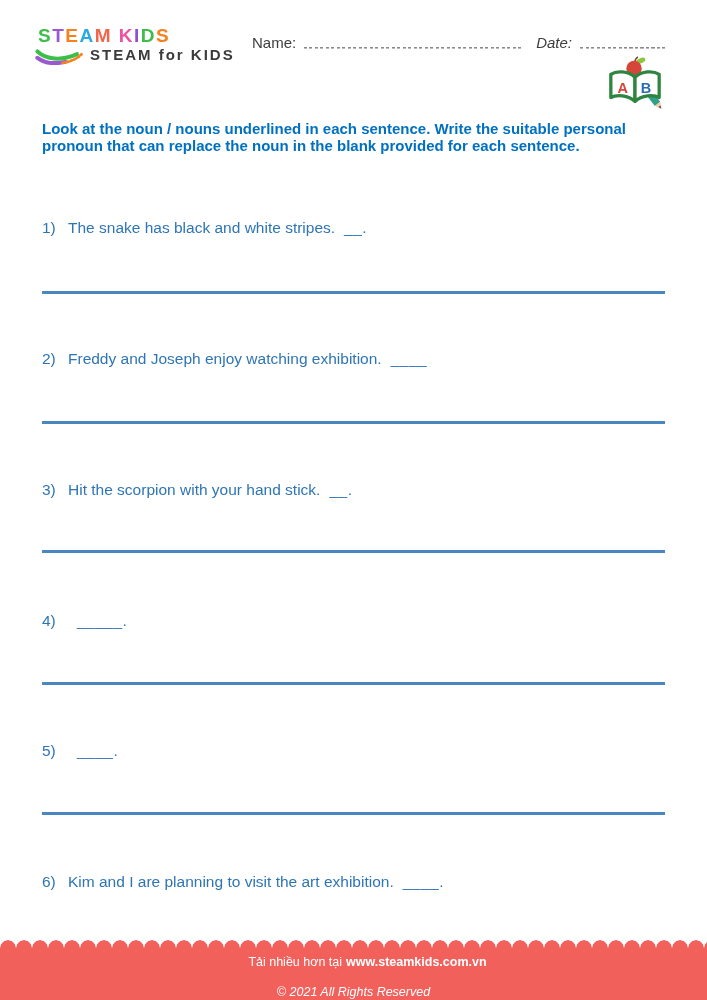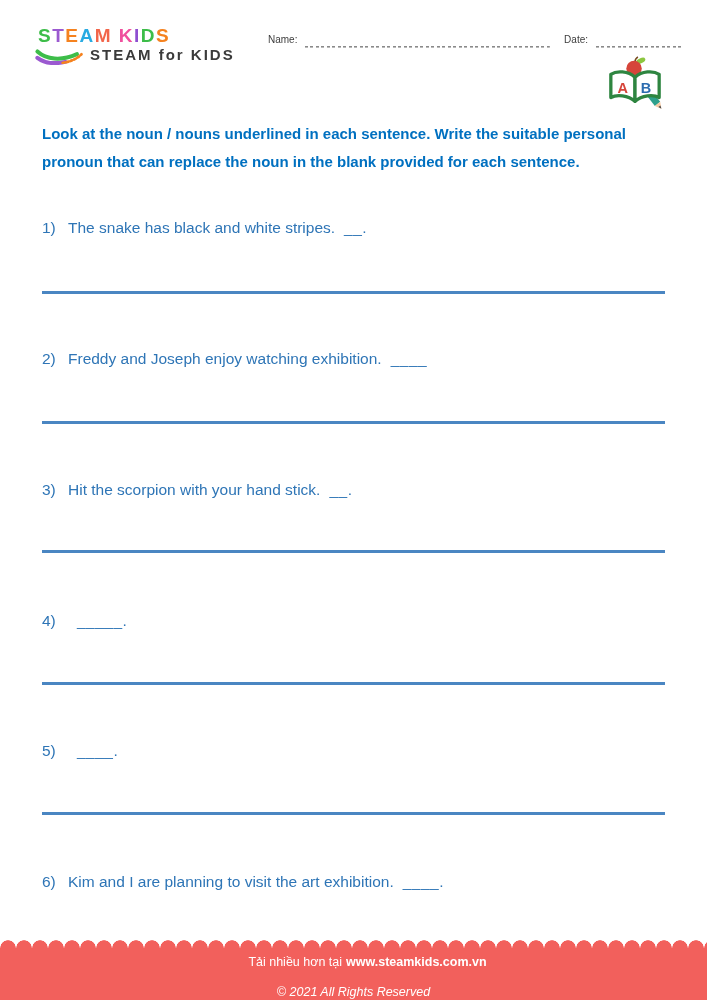--- a/index.html
+++ b/index.html
@@ -21,40 +21,40 @@
     font-family:"Liberation Sans", sans-serif;
   }
   
   .logo{position:absolute;left:38px;top:26px;}
   .logo-letters{font-size:19px;font-weight:900;letter-spacing:1.5px;line-height:1;white-space:pre;}
   .logo-bottom{display:flex;align-items:flex-end;margin-top:1px;}
   .swoosh{width:50px;height:18px;margin-left:-4px;}
   .logo-subtitle{font-size:15px;font-weight:bold;letter-spacing:2px;color:#3b3b3b;margin-left:6px;margin-bottom:2px;}
   .name-row{
     position:absolute;left:252px;top:34px;width:416px;
-    display:flex;align-items:flex-start;
-    font-size:10px;color:var(--label-gray);margin-left:16px;
+    display:flex;align-items:center;
+    font-size:15px;color:var(--label-gray);
   }
   .field-label{padding-bottom:2px;}
   .dotline{
     height:14px;flex:1;margin:0 2px 4px 8px;
     background:repeating-linear-gradient(90deg,#8a8a8a 0 3px,transparent 3px 5.5px);
     background-size:100% 1.6px;background-repeat:no-repeat;background-position:bottom;
   }
   .dotline.date{flex:0 0 86px;}
-  .date-label{margin-left:12px;}
+  .date-label{margin-left:12px;font-style:italic;}
   .ab-icon{position:absolute;left:606px;top:55px;width:58px;height:56px;}
   
   .title-row{position:absolute;left:36px;top:80px;display:flex;align-items:center;}
   .pencil-paper{width:42px;height:38px;}
   .page-title{font-size:26px;font-weight:800;color:var(--title-red);letter-spacing:0.5px;margin-left:4px;}
   
   .instructions{
     position:absolute;left:42px;top:120px;width:620px;
-    font-size:15px;font-weight:bold;color:var(--instr-blue);line-height:28px;
+    font-size:15px;font-weight:bold;color:var(--instr-blue);line-height:17px;
   }
   
   .question{
     position:absolute;left:42px;width:630px;
     font-size:15.5px;color:var(--text-blue);
     display:flex;align-items:baseline;
   }
   .qnum{flex:0 0 26px;}
   .qblank{margin-left:9px;letter-spacing:0.5px;}
   .answer-line{

